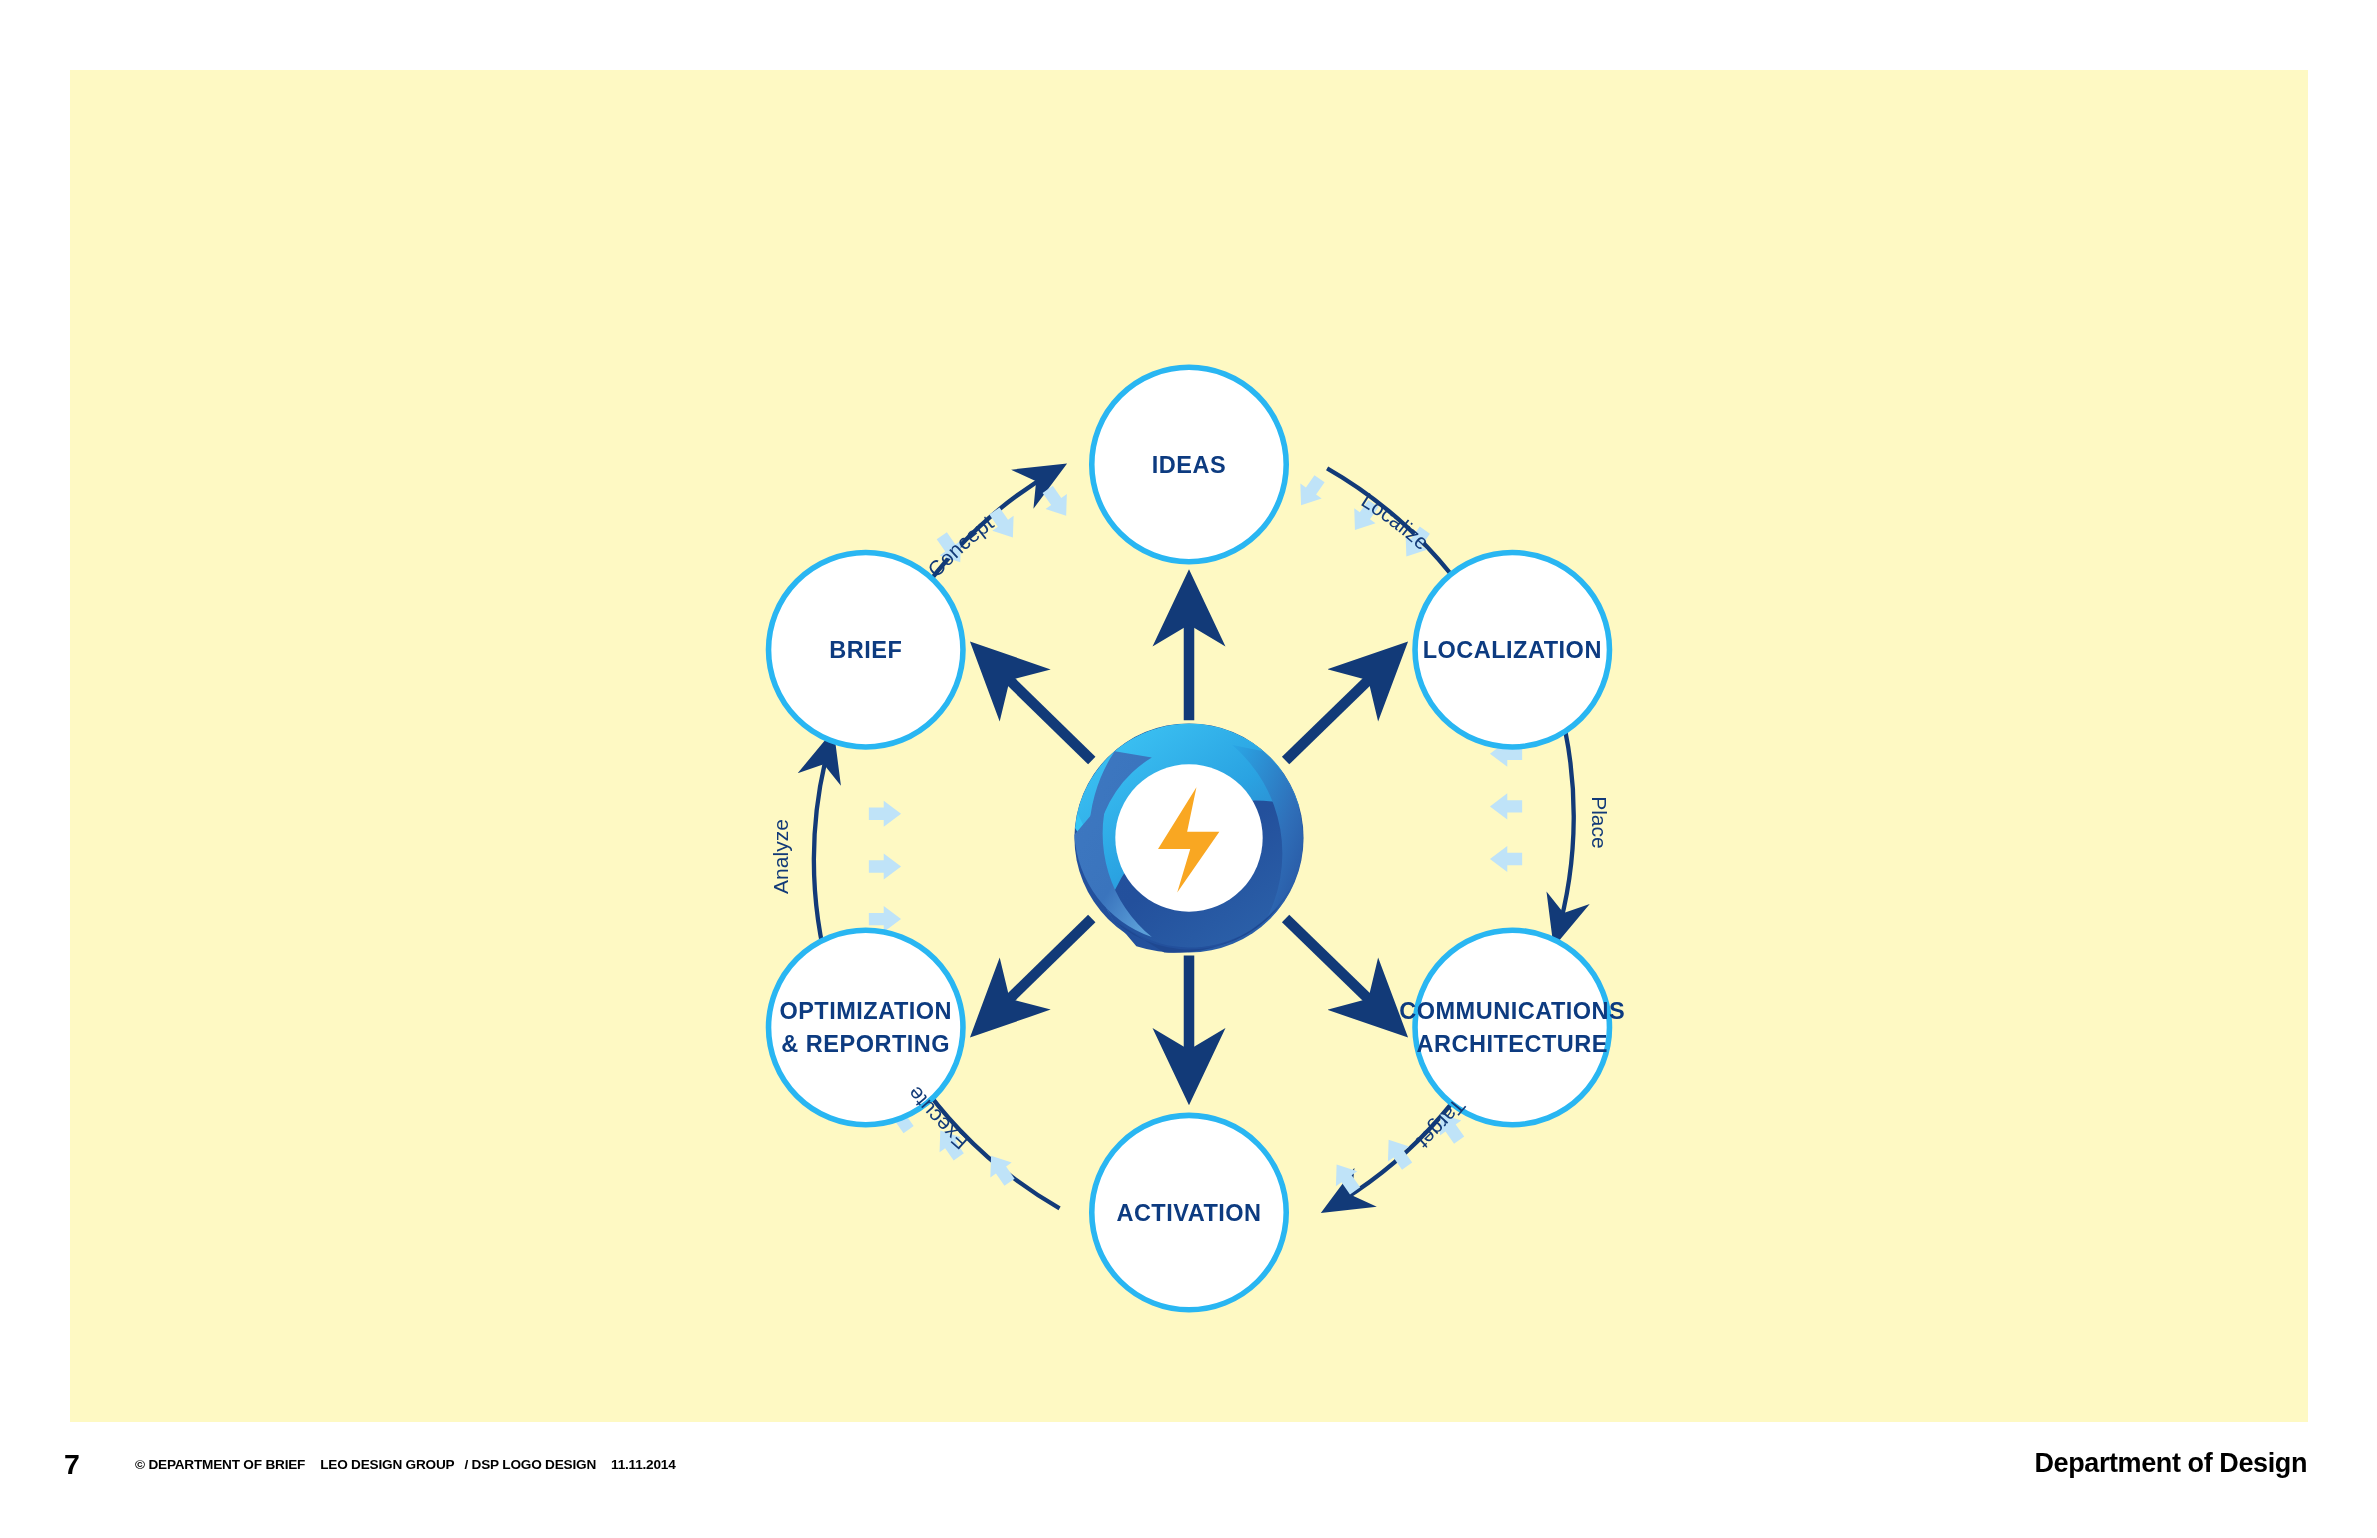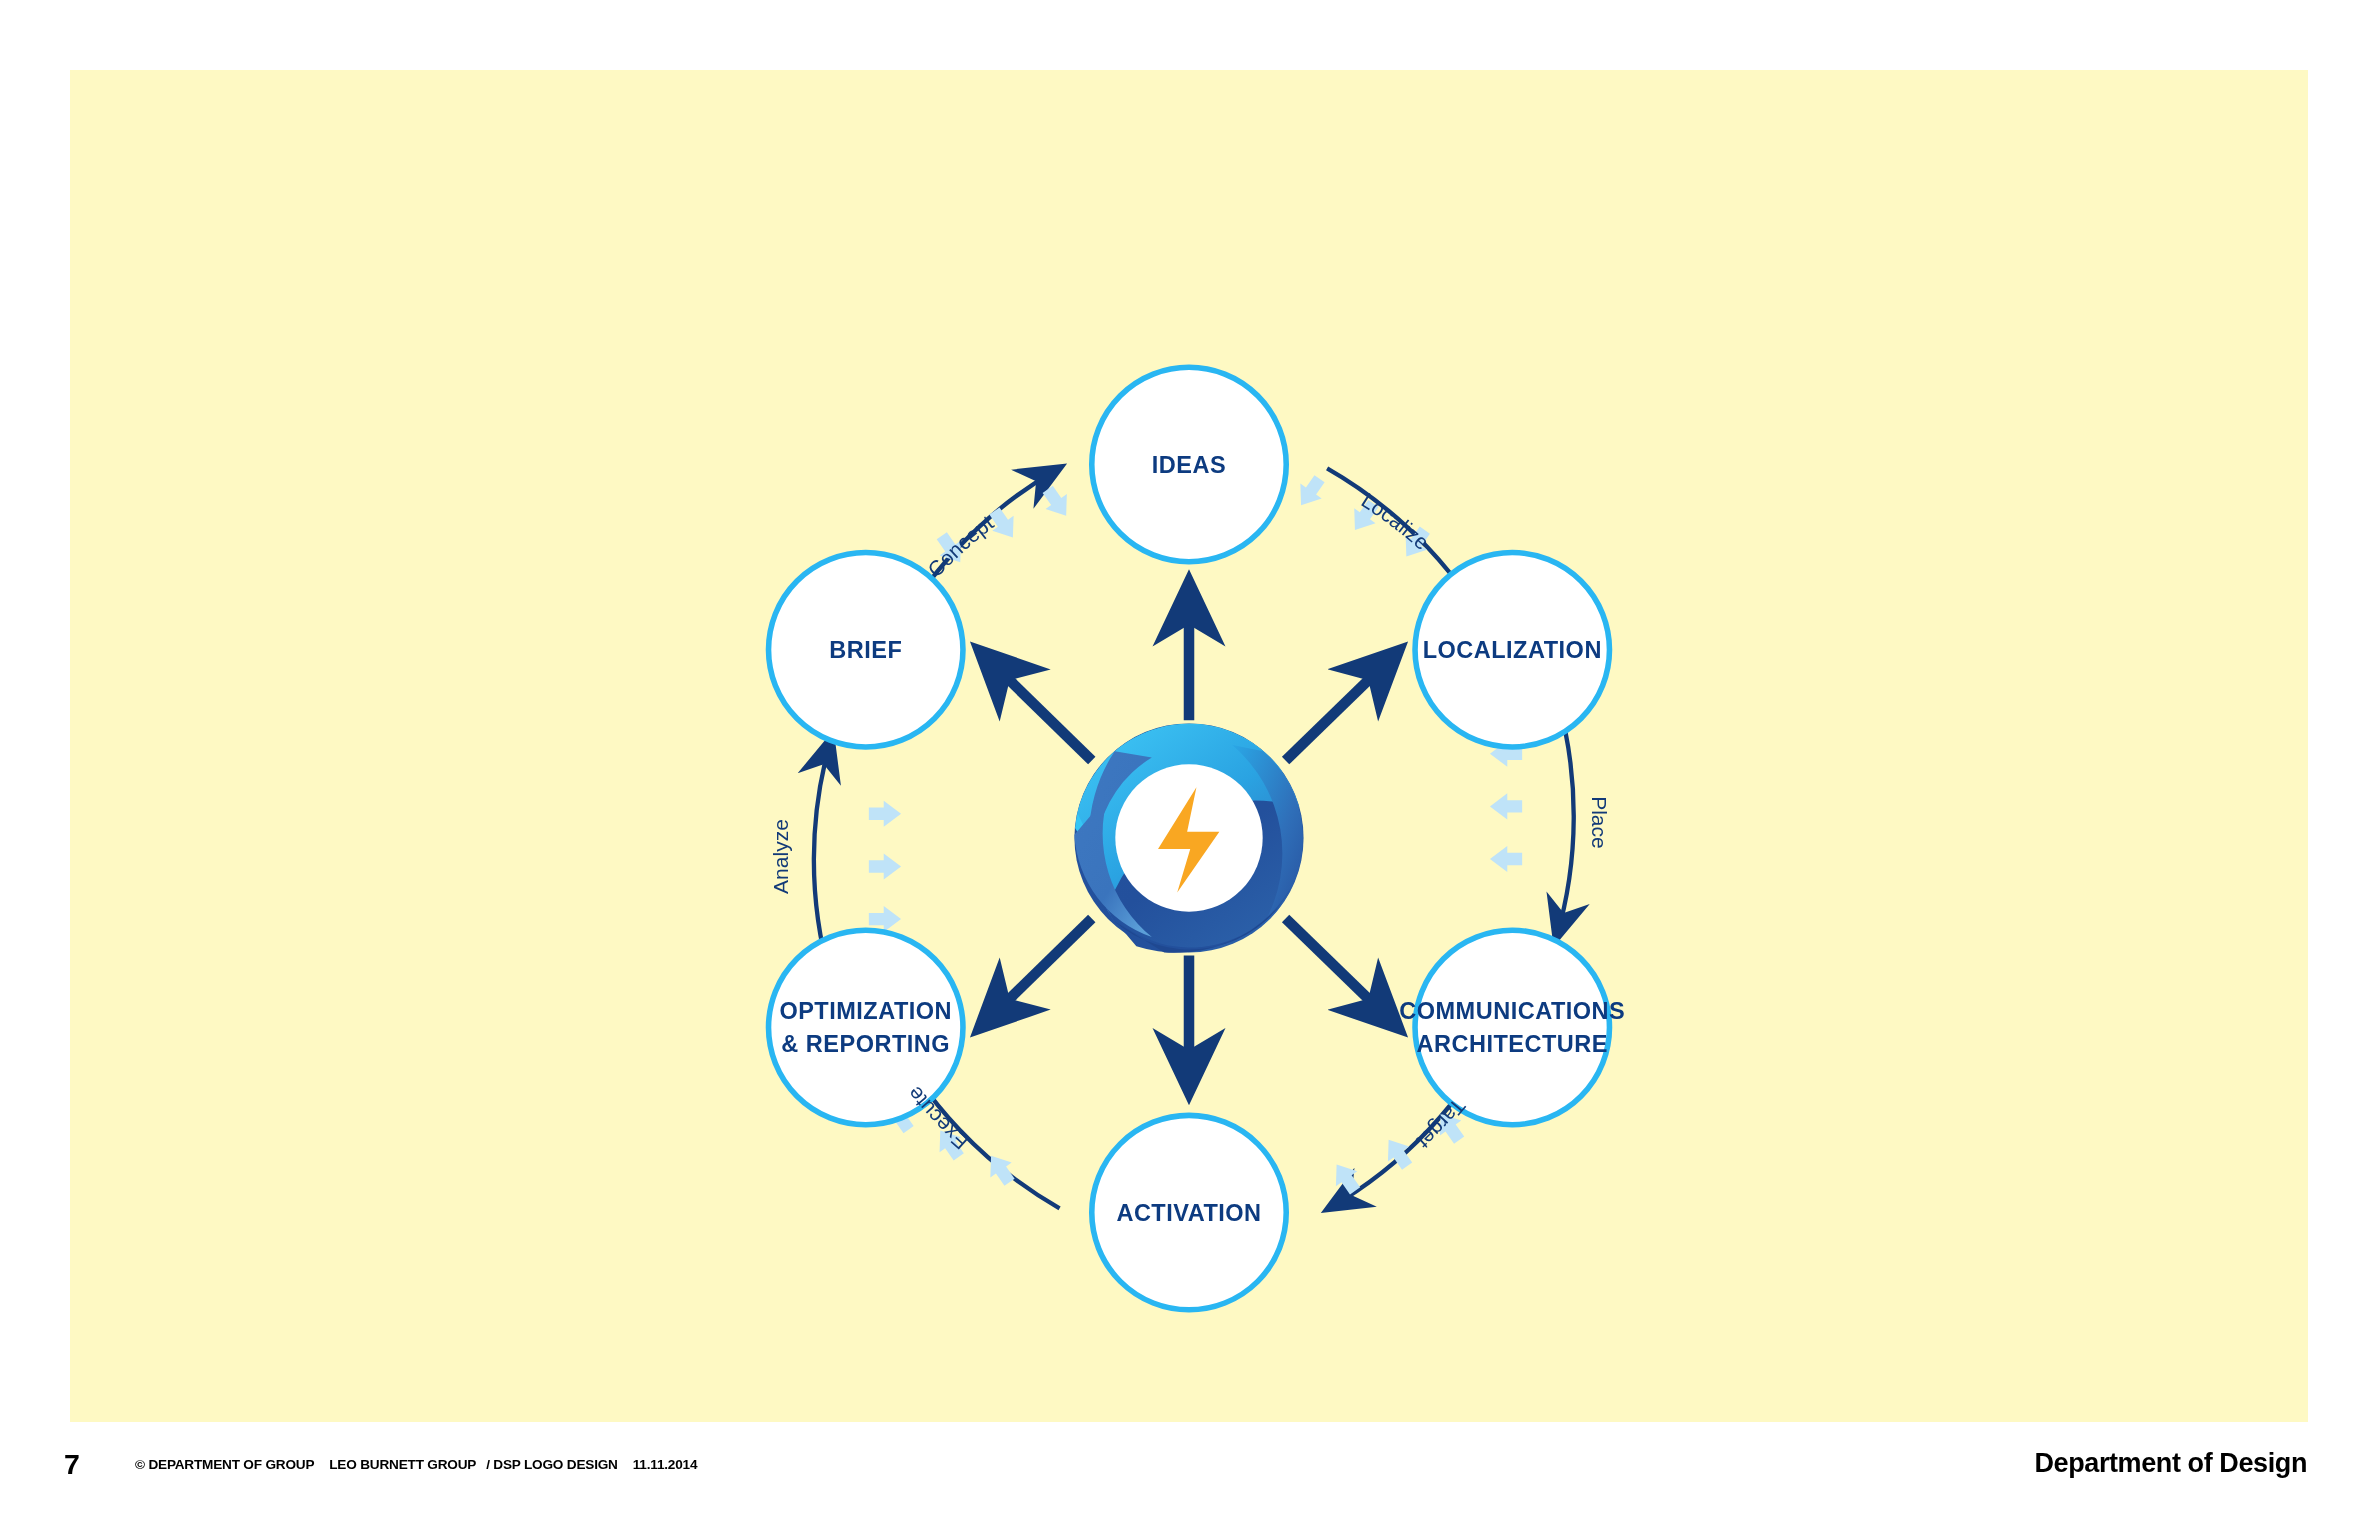--- a/index.html
+++ b/index.html
@@ -298,18 +298,18 @@
         <textPath href="#pExecute" startOffset="40%">Execute</textPath>
       </text>
 
       <text class="edge-label" x="1160" y="1270" text-anchor="middle" transform="rotate(-90 1160 1270)">Analyze</text>
 
     </svg>
   </div>
 
   <div id="footer">
     <div id="footer-page-num">7</div>
-    <div id="footer-credit"><span class="bold">© DEPARTMENT OF GROUP</span><span class="gap"></span><span class="bold">LEO BURNETT GROUP</span><span class="sep"></span><span class="light">/ DSP LOGO DESIGN</span><span class="gap"></span><span class="light">11.11.2014</span></div>
+    <div id="footer-credit"><span class="bold">© DEPARTMENT OF BRIEF</span><span class="gap"></span><span class="bold">LEO DESIGN GROUP</span><span class="sep"></span><span class="light">/ DSP LOGO DESIGN</span><span class="gap"></span><span class="light">11.11.2014</span></div>
     <div id="footer-brand">Department of Design</div>
   </div>
 
 </div>
 
 
 </body></html>

